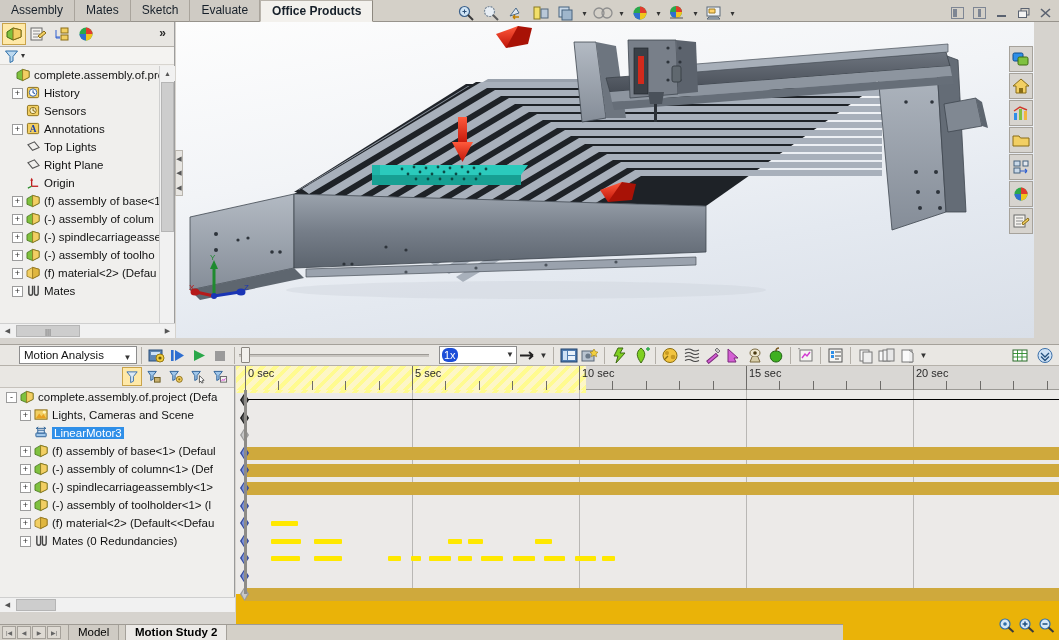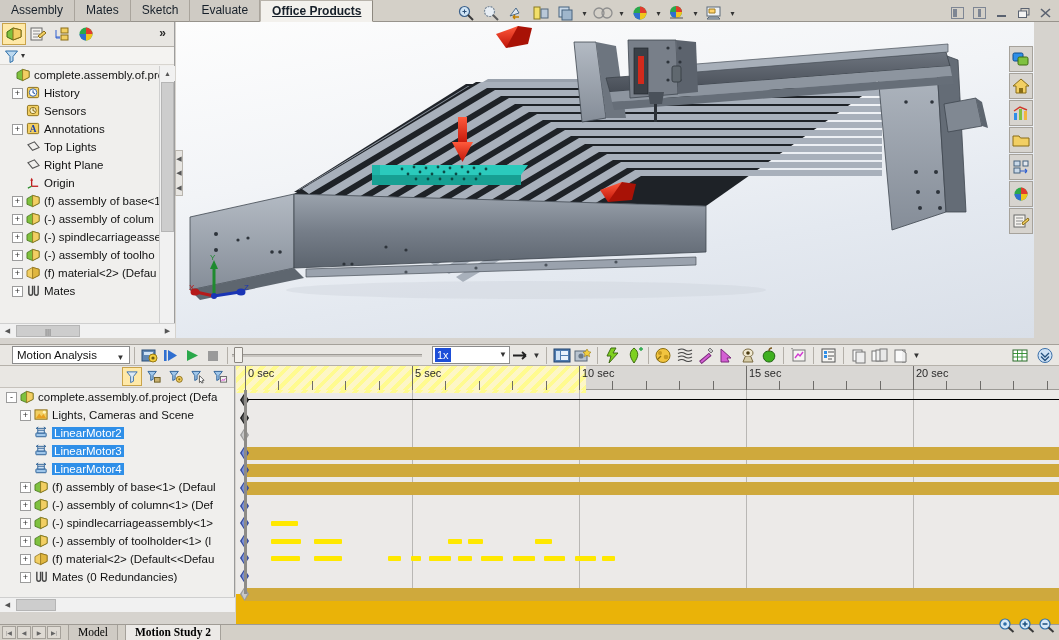--- a/index.html
+++ b/index.html
@@ -24,21 +24,20 @@
     background:#cfcbc4;
     border-right:1px solid #a9a49c;
     border-bottom:1px solid #97938c;
   }
   .cmdtab.active {
     background:#f3f1ed; font-weight:bold;
     border-bottom:1px solid #f3f1ed;
     border-top:1px solid #b8b3ab;
     border-left:1px solid #b8b3ab;
     border-right:1px solid #8d887f;
-    text-decoration:underline;
   }
 
   
   .viewtb { position:absolute; left:455px; top:1px; height:24px; display:flex; align-items:center; gap:3px; z-index:6;}
   .vicon { width:22px; height:22px; display:flex; align-items:center; justify-content:center; cursor:default;}
   .caret { width:9px; height:22px; display:flex; align-items:center; justify-content:center; font-size:8px; color:#333;}
 
   .winctl { position:absolute; right:6px; top:3px; height:20px; display:flex; align-items:center; gap:7px; z-index:7;}
   .winbtn { width:15px; height:14px; display:flex; align-items:center; justify-content:center; color:#5a6270; font-size:11px;}
 
@@ -92,36 +91,36 @@
 
   
   .rstrip { position:absolute; right:0; top:24px; width:26px; }
   .rbtn { width:24px; height:26px; margin:0 1px 1px 1px; background:#d7d4cf; border:1px solid #a6a29b;
           display:flex; align-items:center; justify-content:center;}
 
   
   .ms-toolbar {
     position:absolute; left:0; top:344px; width:1059px; height:22px;
     background:#e9e7e3; border-top:1px solid #a5a19a; border-bottom:1px solid #b5b1aa;
-    display:flex; align-items:center; padding-left:12px;
+    display:flex; align-items:center; padding-left:19px;
   }
   .ms-select {
     width:118px; height:18px; background:#fff; border:1px solid #8d8d8d;
     font-size:11.5px; line-height:16px; padding-left:4px; position:relative; color:#111;
   }
   .ms-select .arw { position:absolute; right:2px; top:3px; width:13px; height:12px; font-size:8px;
                     text-align:center; color:#333; }
   .msep { width:1px; height:17px; background:#b3afa8; margin:0 4px; }
   .mico { width:21px; height:20px; display:flex; align-items:center; justify-content:center; }
   .mcar { width:11px; height:20px; display:flex; align-items:center; justify-content:center; font-size:8px; color:#333;}
   .slider-wrap { width:200px; height:20px; display:flex; align-items:center; position:relative; }
   .slider-track { width:190px; height:3px; background:#c9c6c1; border-top:1px solid #9d9a95; }
   .slider-knob { position:absolute; left:2px; top:2px; width:9px; height:16px; background:#f2f0ec; border:1px solid #8a8680; border-radius:1px;}
   .spd-combo { width:78px; height:18px; background:#fff; border:1px solid #8d8d8d; position:relative; font-size:11px;}
-  .spd-combo .val { position:absolute; left:2px; top:1px; background:#1d4ed8; color:#fff; padding:0 2px; line-height:14px; }
+  .spd-combo .val { position:absolute; left:2px; top:1px; background:#1d4ed8; color:#fff; padding:0 2px; line-height:14px;border-radius:6px; }
   .spd-combo .arw { position:absolute; right:2px; top:3px; font-size:8px; color:#333;}
 
   
   .ms-left {
     position:absolute; left:0; top:366px; width:235px; height:246px;
     background:#f0efed; border-right:1px solid #9a9a9a;
   }
   .ms-filters { height:22px; background:#e9e7e3; border-bottom:1px solid #c6c2bc; display:flex;
                 align-items:center; justify-content:flex-end; padding-right:4px; gap:2px;}
   .fbtn { width:20px; height:19px; display:flex; align-items:center; justify-content:center;}
@@ -149,21 +148,21 @@
 
   .tl-zoom { position:absolute; right:4px; bottom:22px; display:flex; gap:3px; z-index:5;}
   .tl-hscroll { position:absolute; left:0; bottom:0; width:823px; height:15px; background:#f1f1f1; border-top:1px solid #cfcfcf;}
   .tl-hthumb { position:absolute; left:2px; top:1px; width:790px; height:12px; background:#cdcdcd; border:1px solid #b5b5b5;}
 
   
   .ms-hscroll { position:absolute; left:0; bottom:0; width:235px; height:15px; background:#f1f1f1; border-top:1px solid #cfcfcf;}
   .ms-hthumb { position:absolute; left:16px; top:1px; width:40px; height:12px; background:#cdcdcd; border:1px solid #b5b5b5;}
 
   
-  .bottom { position:absolute; left:0; bottom:0; width:1059px; height:16px; background:#d4d0c8; border-top:1px solid #9f9b94;font-family:Liberation Serif, serif;}
+  .bottom { position:absolute; left:0; bottom:0; width:843px; height:16px; background:#d4d0c8; border-top:1px solid #9f9b94;}
   .navarrows { position:absolute; left:2px; top:1px; display:flex; gap:1px;}
   .navarrows div { width:14px; height:13px; background:#dedad3; border:1px solid #a5a19a;
                    display:flex; align-items:center; justify-content:center; font-size:6px; color:#666;}
   .btab { position:absolute; top:0; height:16px; line-height:15px; padding:0 9px; font-size:11.5px;
           background:#cfcbc4; border:1px solid #a5a19a; border-top:none; cursor:default;}
   .btab.active { background:#eceae7; font-weight:bold; }
 
   svg { display:block; }
 </style>
 </head>
@@ -1003,45 +1002,21 @@
         <div class="msrow">
           <span style="display:inline-block;width:20px;flex:0 0 auto;"></span>
           <span class="exp none"></span>
           <span class="ticon">
             <svg width="15" height="14" viewBox="0 0 16 15">
               <rect x="2" y="7.5" width="11" height="4" rx="0.6" fill="#9fc6ea" stroke="#2a5f96"></rect>
               <rect x="4" y="4.5" width="7" height="3" fill="#cfe2f5" stroke="#2a5f96"></rect>
               <path d="M2.5 2.5 h10 M2.5 2.5 l2 -1.5 M2.5 2.5 l2 1.5 M12.5 2.5 l-2 -1.5 M12.5 2.5 l-2 1.5" stroke="#2a5f96" stroke-width="1" fill="none"></path>
             </svg>
           </span>
-          <span class="sel-label">LinearMotor2</span>
-        </div>
-        <div class="msrow">
-          <span style="display:inline-block;width:20px;flex:0 0 auto;"></span>
-          <span class="exp none"></span>
-          <span class="ticon">
-            <svg width="15" height="14" viewBox="0 0 16 15">
-              <rect x="2" y="7.5" width="11" height="4" rx="0.6" fill="#9fc6ea" stroke="#2a5f96"></rect>
-              <rect x="4" y="4.5" width="7" height="3" fill="#cfe2f5" stroke="#2a5f96"></rect>
-              <path d="M2.5 2.5 h10 M2.5 2.5 l2 -1.5 M2.5 2.5 l2 1.5 M12.5 2.5 l-2 -1.5 M12.5 2.5 l-2 1.5" stroke="#2a5f96" stroke-width="1" fill="none"></path>
-            </svg>
-          </span>
           <span class="sel-label">LinearMotor3</span>
-        </div>
-        <div class="msrow">
-          <span style="display:inline-block;width:20px;flex:0 0 auto;"></span>
-          <span class="exp none"></span>
-          <span class="ticon">
-            <svg width="15" height="14" viewBox="0 0 16 15">
-              <rect x="2" y="7.5" width="11" height="4" rx="0.6" fill="#9fc6ea" stroke="#2a5f96"></rect>
-              <rect x="4" y="4.5" width="7" height="3" fill="#cfe2f5" stroke="#2a5f96"></rect>
-              <path d="M2.5 2.5 h10 M2.5 2.5 l2 -1.5 M2.5 2.5 l2 1.5 M12.5 2.5 l-2 -1.5 M12.5 2.5 l-2 1.5" stroke="#2a5f96" stroke-width="1" fill="none"></path>
-            </svg>
-          </span>
-          <span class="sel-label">LinearMotor4</span>
         </div>
         <div class="msrow">
           <span style="display:inline-block;width:20px;flex:0 0 auto;"></span>
           <span class="exp">+</span>
           <span class="ticon">
             <svg width="15" height="14" viewBox="0 0 16 15">
               <polygon points="1,5 7,1.5 14,3.5 14,10 7,13.5 1,11" fill="#7fc13f" stroke="#3e6a12" stroke-width="0.8"></polygon>
               <polygon points="7,1.5 14,3.5 14,10 7,13.5" fill="#f2cf63" stroke="#8a6d16" stroke-width="0.8"></polygon>
             </svg>
           </span>

